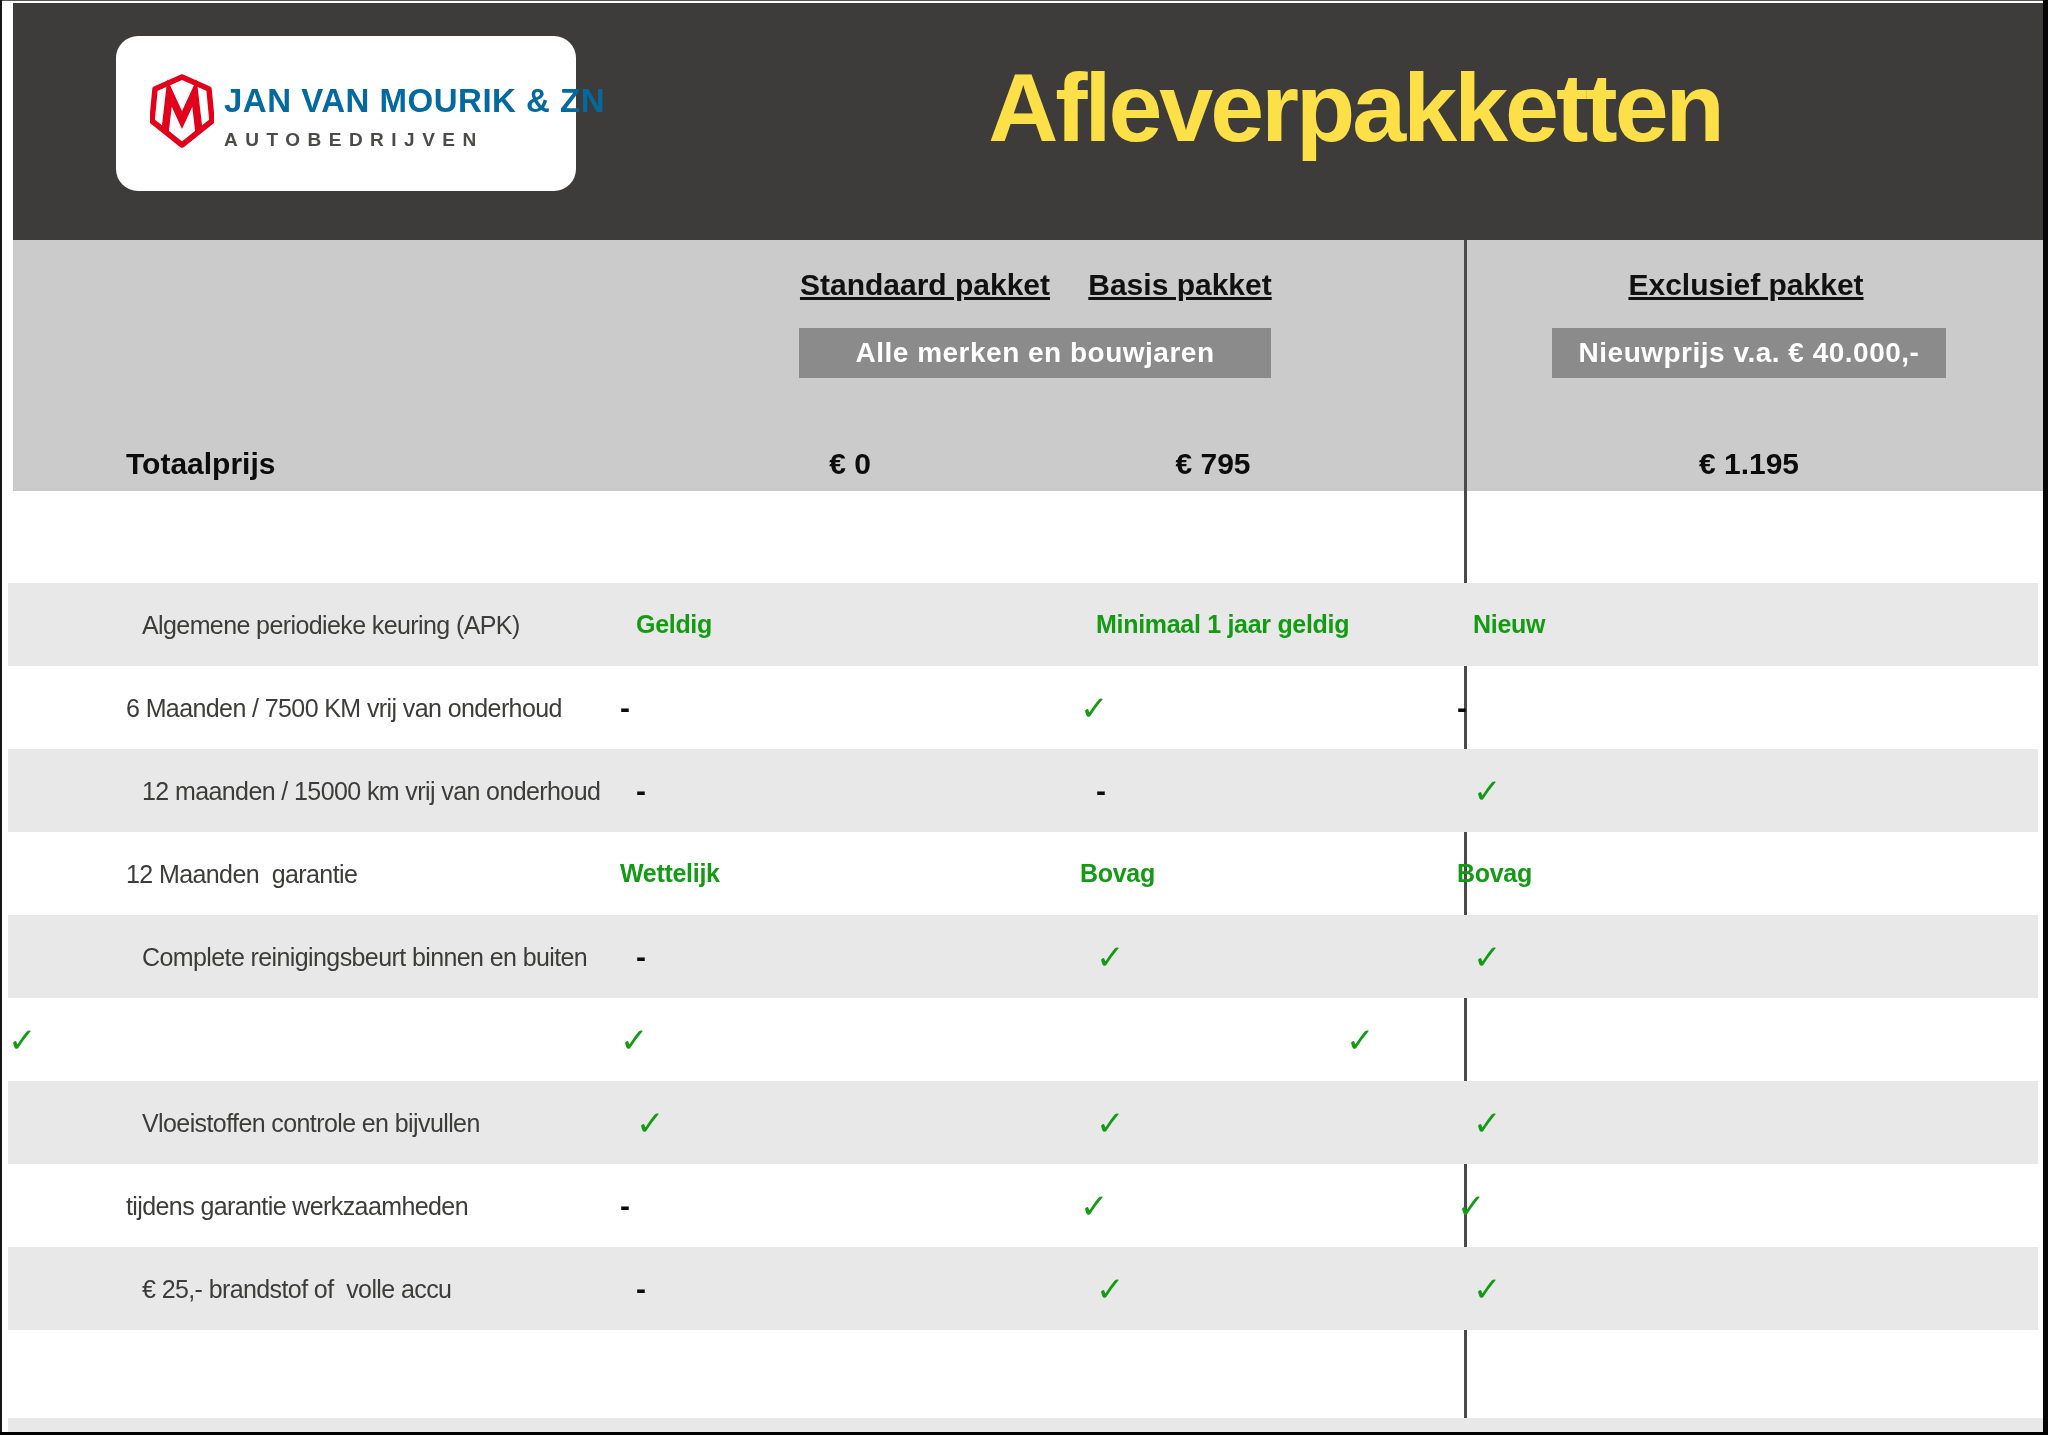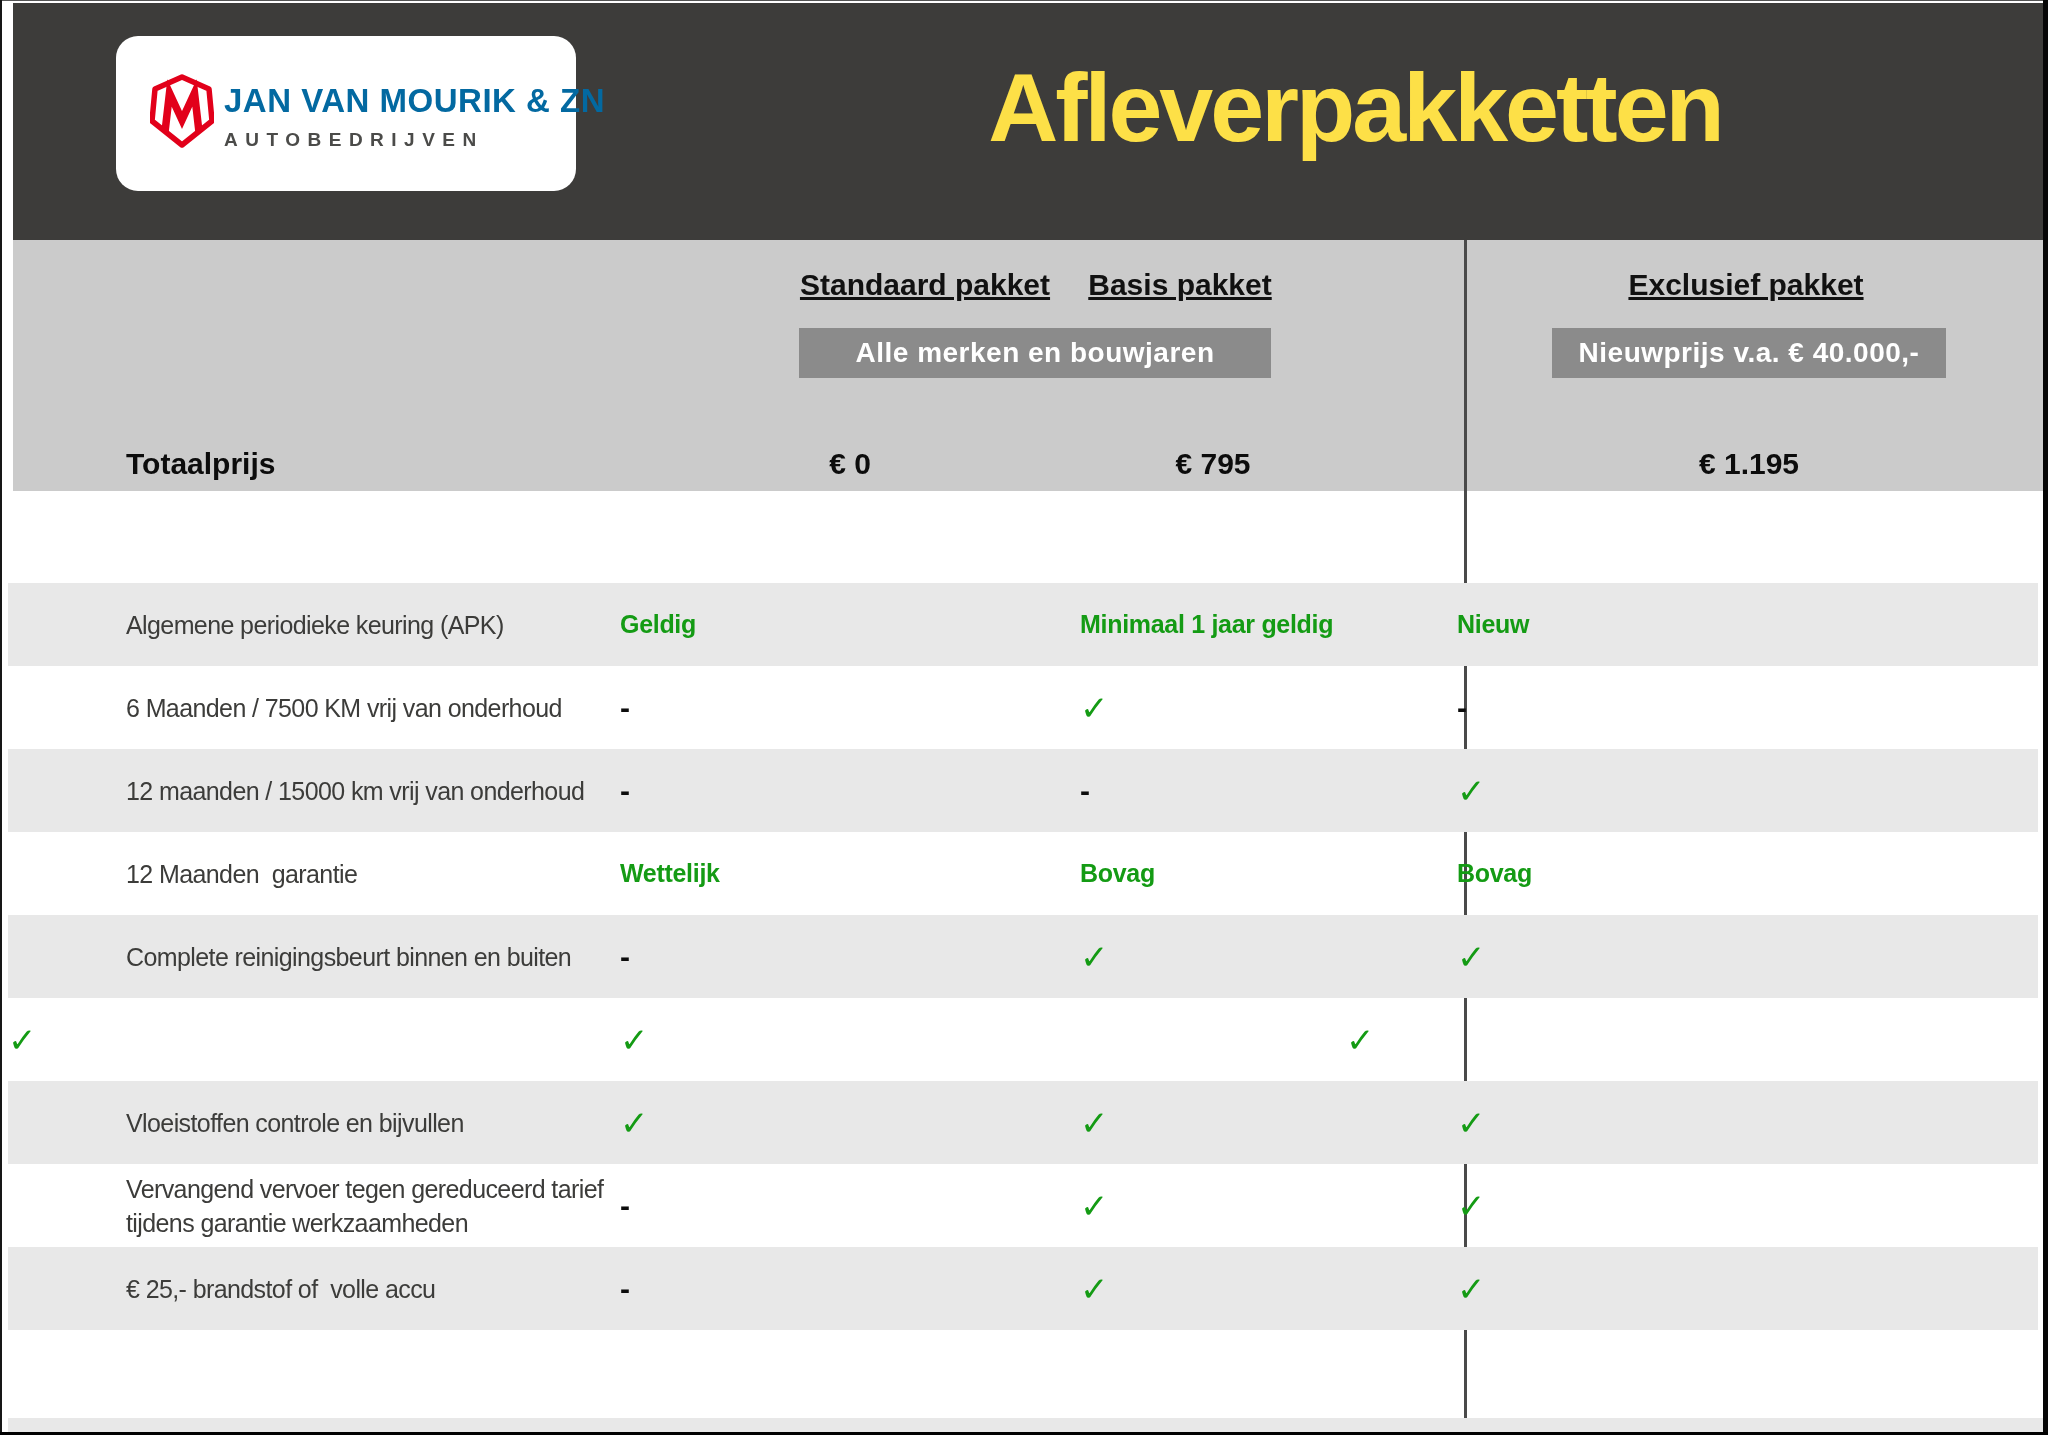--- a/index.html
+++ b/index.html
@@ -34,21 +34,21 @@
   .totaal-val{position:absolute;top:198px;height:52px;line-height:52px;transform:translateX(-50%);
     font-size:30px;font-weight:bold;color:#0c0c0c;white-space:pre;}
   .tv-standaard{left:837px;}
   .tv-basis{left:1200px;}
   .tv-exclusief{left:1736px;}
   
   .divider{position:absolute;left:1464px;top:240px;width:3px;height:1190px;background:#4a4a4a;}
   
   .feature-table{position:absolute;left:8px;top:583px;width:2030px;}
   .frow{display:grid;grid-template-columns:612px 460px 266px 111px 581px;height:83px;align-items:center;}
-  .frow.shaded{background:var(--c-stripe,#e8e8e8);}
+  .frow.shaded{background:var(--c-stripe,#e8e8e8);padding-left:16px;}
   .cell{overflow:visible;}
   .cell.label{padding-left:118px;font-size:25px;color:#3c3c3a;letter-spacing:-.6px;line-height:34px;white-space:pre;}
   .cell.val{}
   .cell.val.gtext{font-size:25px;font-weight:bold;color:var(--c-green,#149b14);letter-spacing:-.3px;white-space:pre;}
   .cell.val.check{font-size:34px;color:var(--c-green,#149b14);}
   .cell.val.dash{font-size:30px;font-weight:bold;color:#0c0c0c;}
   
   .bottom-strip{position:absolute;left:8px;top:1418px;width:2035px;height:14px;background:var(--c-stripe,#e8e8e8);}
   .edge-bottom{position:absolute;left:0;bottom:0;width:2048px;height:3px;background:#000;}
   .edge-right{position:absolute;right:0;top:0;width:5px;height:1435px;background:#060606;}
@@ -135,21 +135,21 @@
         <div class="cell val check">✓</div>
       </div>
       <div class="frow shaded">
         <div class="cell label"><div>Vloeistoffen controle en bijvullen</div></div>
         <div class="cell val check">✓</div>
         <div class="cell val check">✓</div>
         <div class="cell spacer"></div>
         <div class="cell val check">✓</div>
       </div>
       <div class="frow">
-        <div class="cell label"><div>Vervangend vervoer tegen gereduceerd tarief</div><div>tijdens garantie werkzaamheden</div></div>
+        <div class="cell label"><div>tijdens garantie werkzaamheden</div></div>
         <div class="cell val dash">-</div>
         <div class="cell val check">✓</div>
         <div class="cell spacer"></div>
         <div class="cell val check">✓</div>
       </div>
       <div class="frow shaded">
         <div class="cell label"><div>€ 25,- brandstof of  volle accu</div></div>
         <div class="cell val dash">-</div>
         <div class="cell val check">✓</div>
         <div class="cell spacer"></div>

